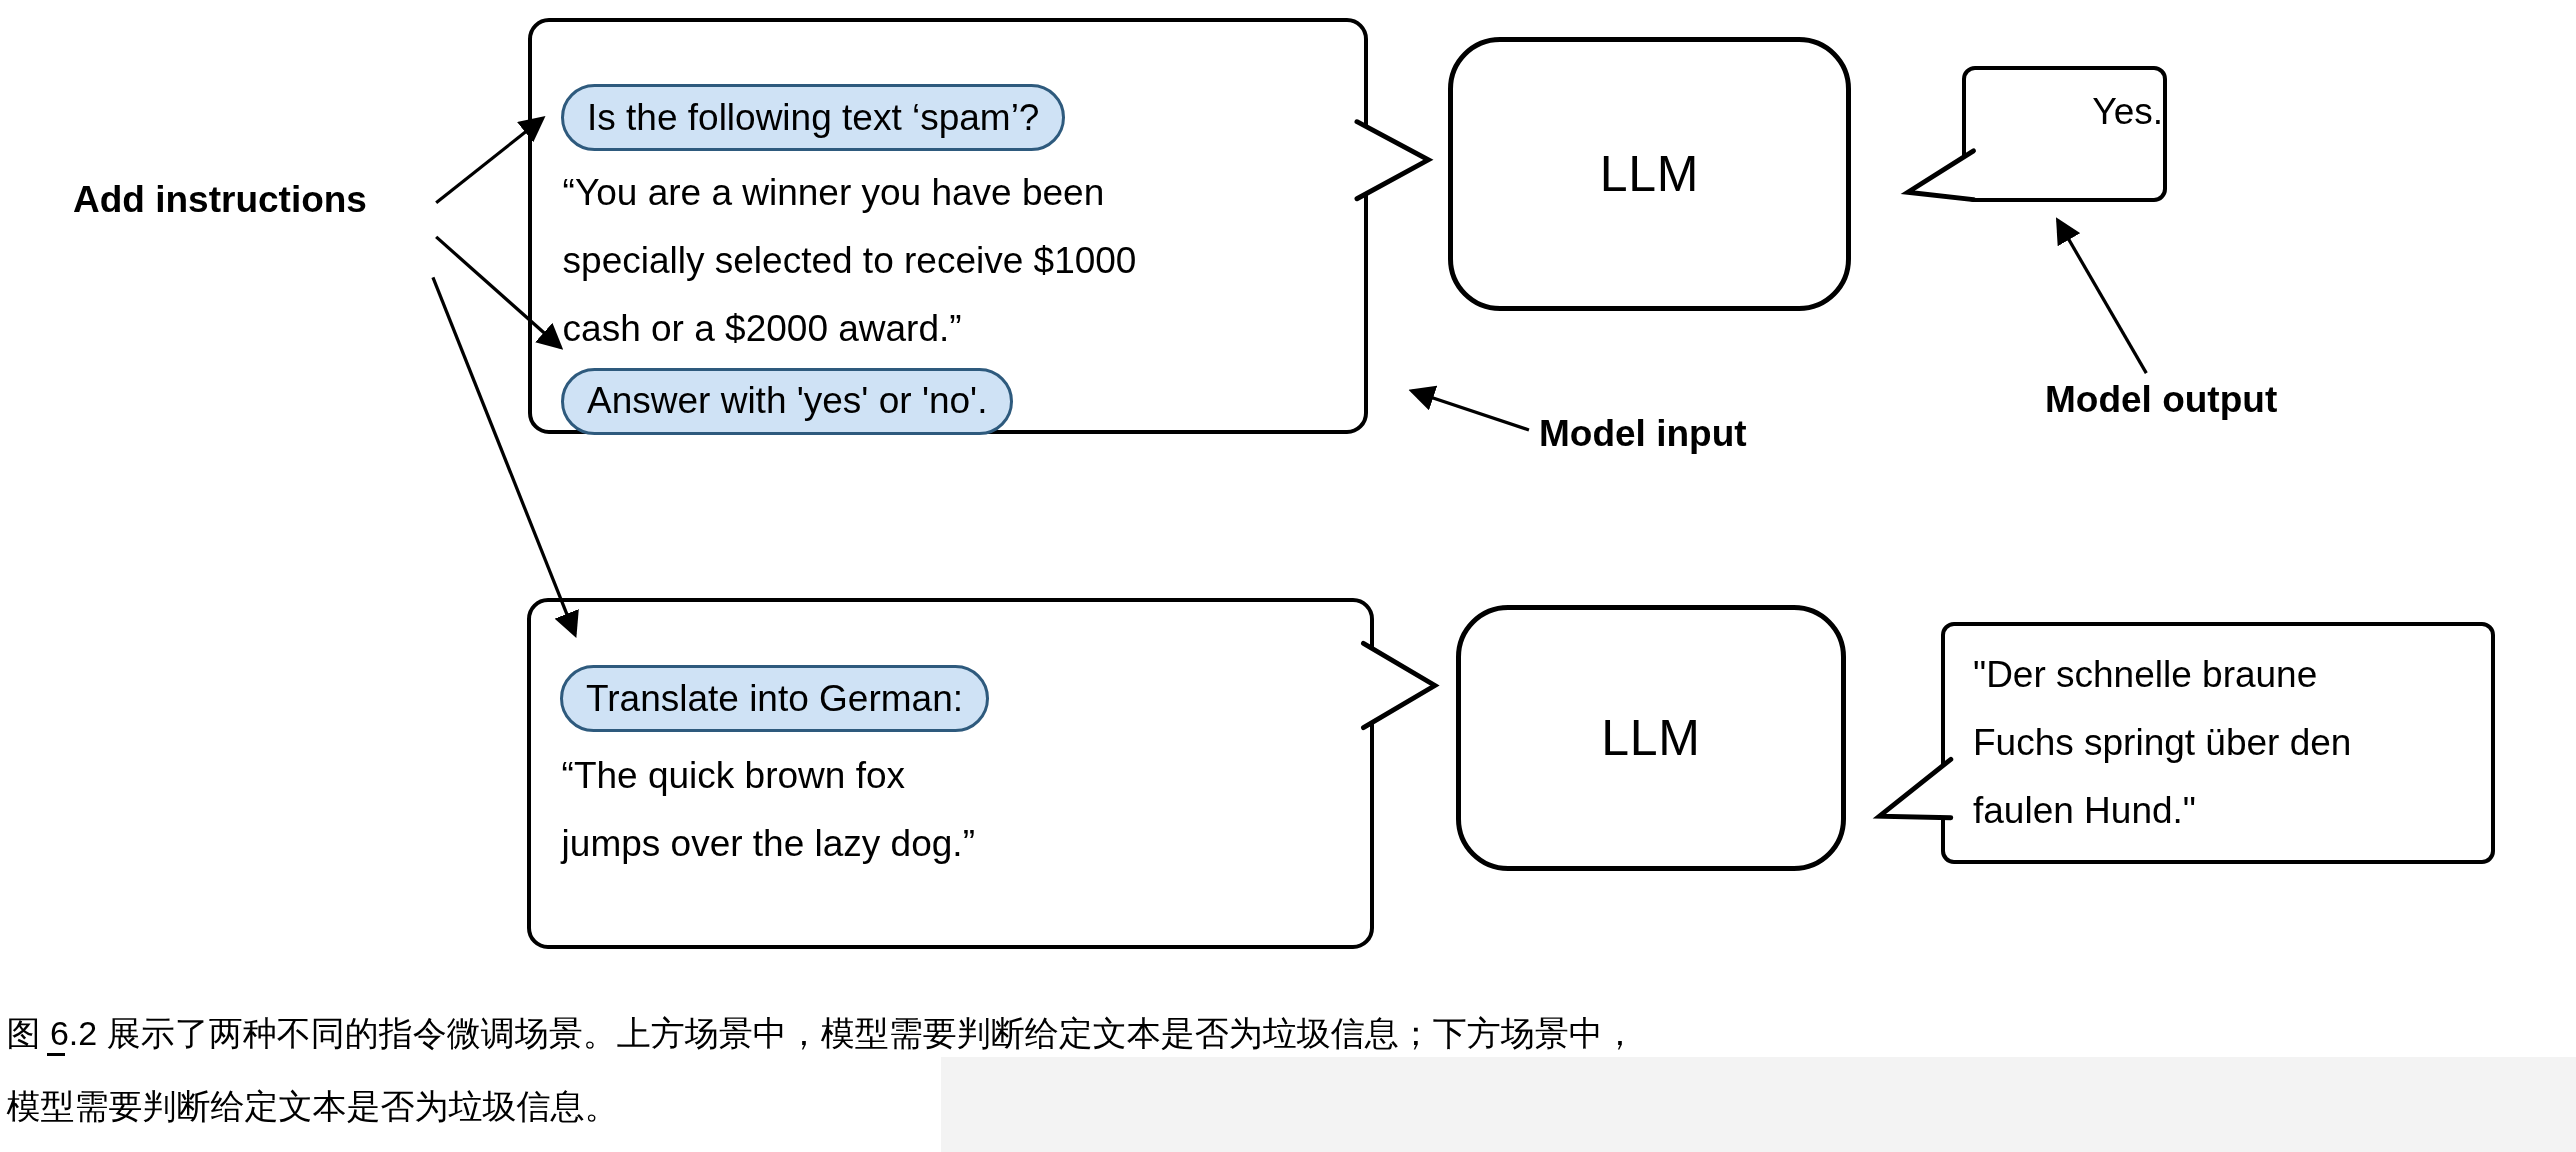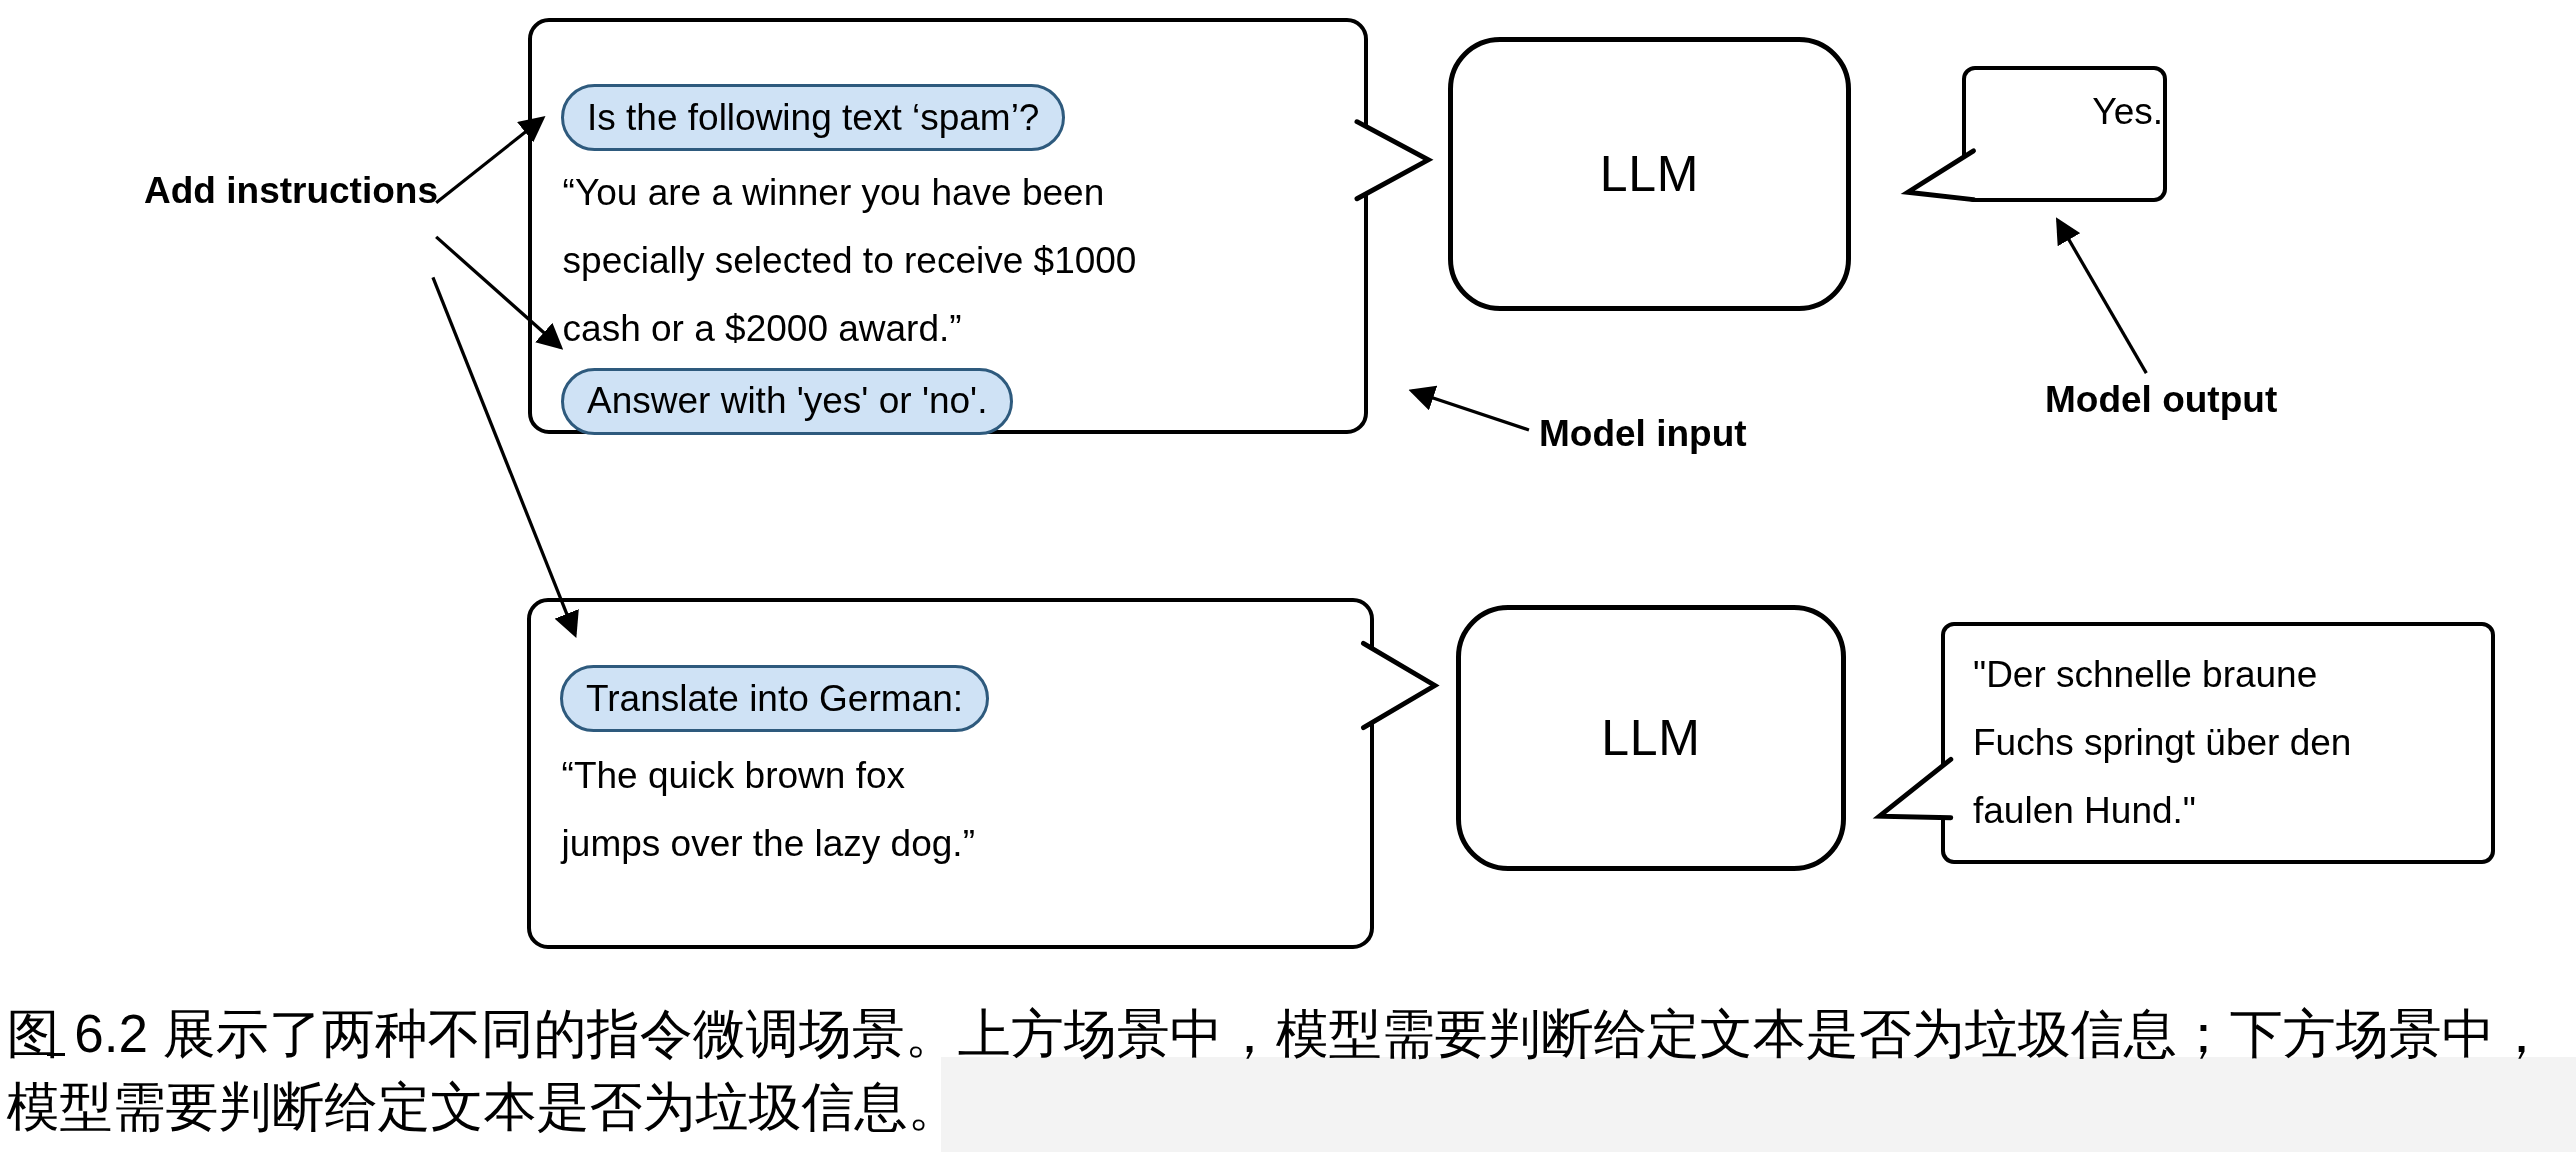--- a/index.html
+++ b/index.html
@@ -60,37 +60,37 @@
   .bottom-input-box .text-lines { margin: 9.7px 0 0 1.6px; }
   .german-box .text-lines div { line-height: 68px; }
   .diagram-label {
     position: absolute;
     font-weight: bold;
     font-size: 37px;
     z-index: 2;
     white-space: nowrap;
   }
   .add-instructions-label {
-    left: 73px; top: 161px; width: 365px;
-    text-align: right; line-height: 60px; white-space: normal;
+    left: 73px; top: 170px; width: 365px;
+    text-align: left; line-height: 60px; white-space: normal;
   }
   .model-input-label  { left: 1539px; top: 413px; }
   .model-output-label { left: 2045px; top: 379px; }
   .overlay {
     position: absolute;
     left: 0; top: 0;
     width: 2576px; height: 1152px;
     z-index: 5;
     pointer-events: none;
   }
   .caption {
     position: absolute;
     left: 6.5px; top: 997px;
     width: 2565px;
-    font-size: 53px;
+    font-size: 34px;
     line-height: 73px;
     z-index: 2;
   }
   .caption div { white-space: nowrap; }
   .gray-strip {
     position: absolute;
     left: 941px; top: 1057px;
     width: 1635px; height: 96px;
     background: #f3f3f3;
     z-index: 0;

